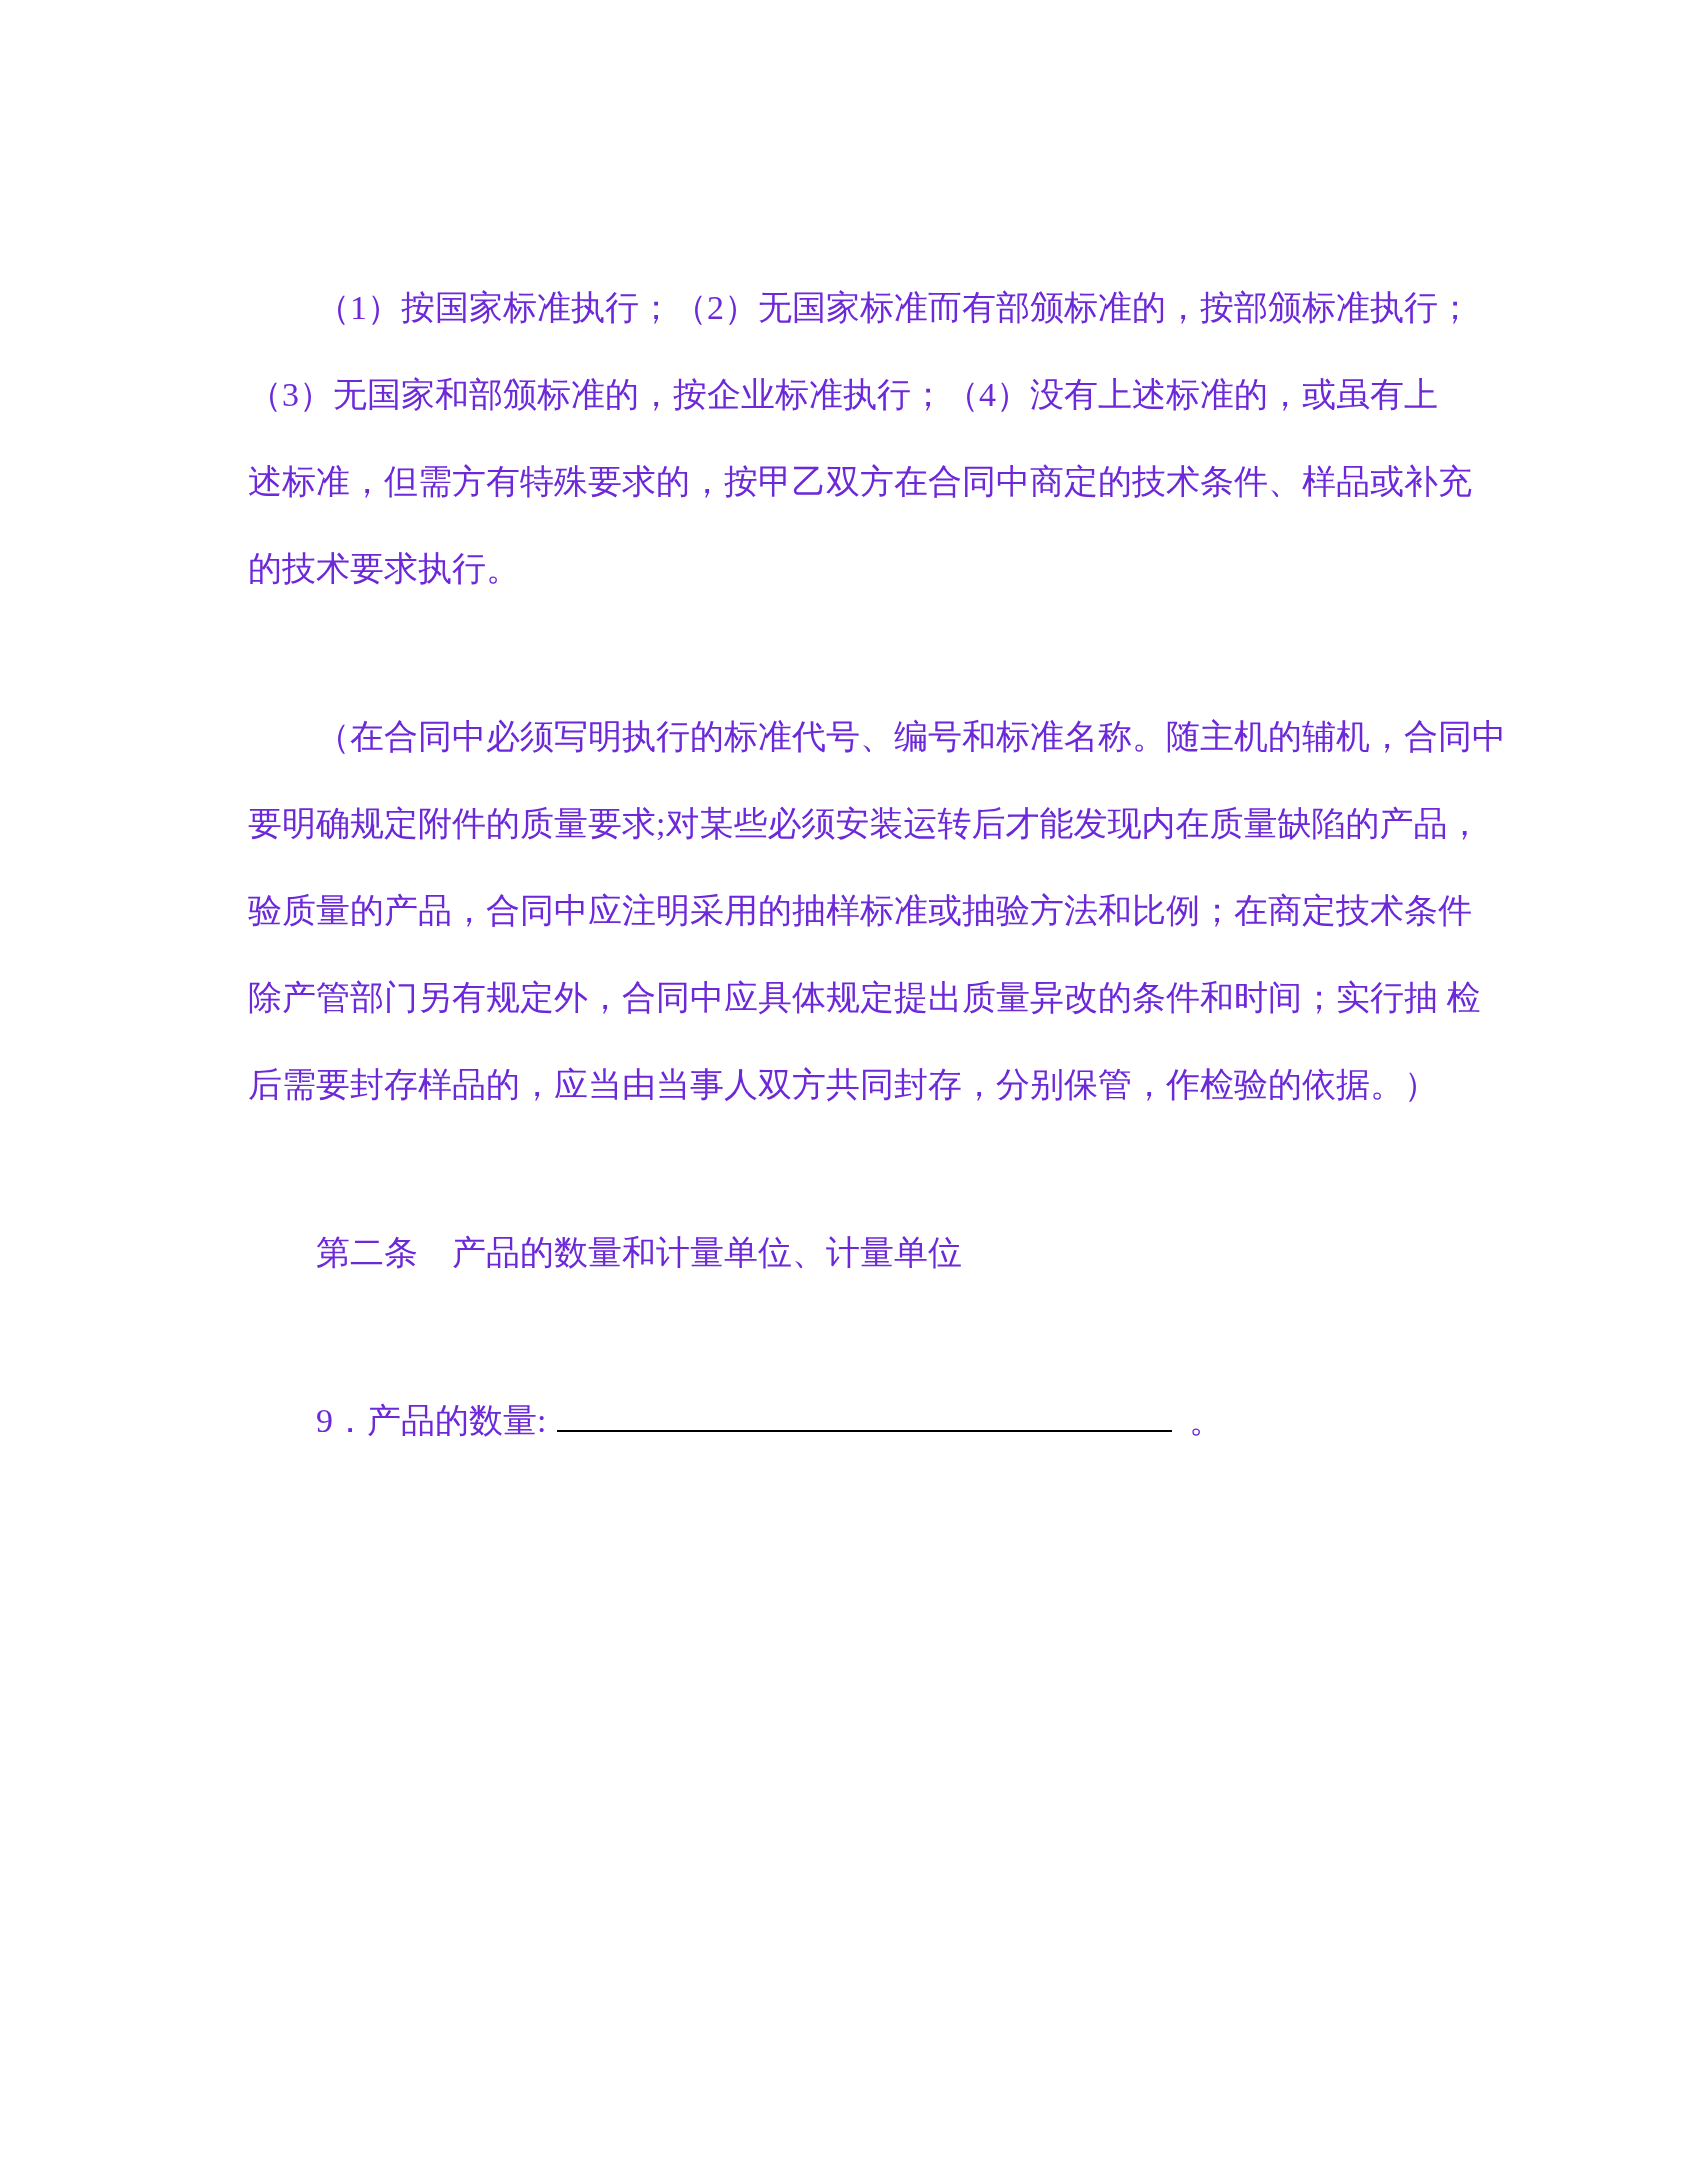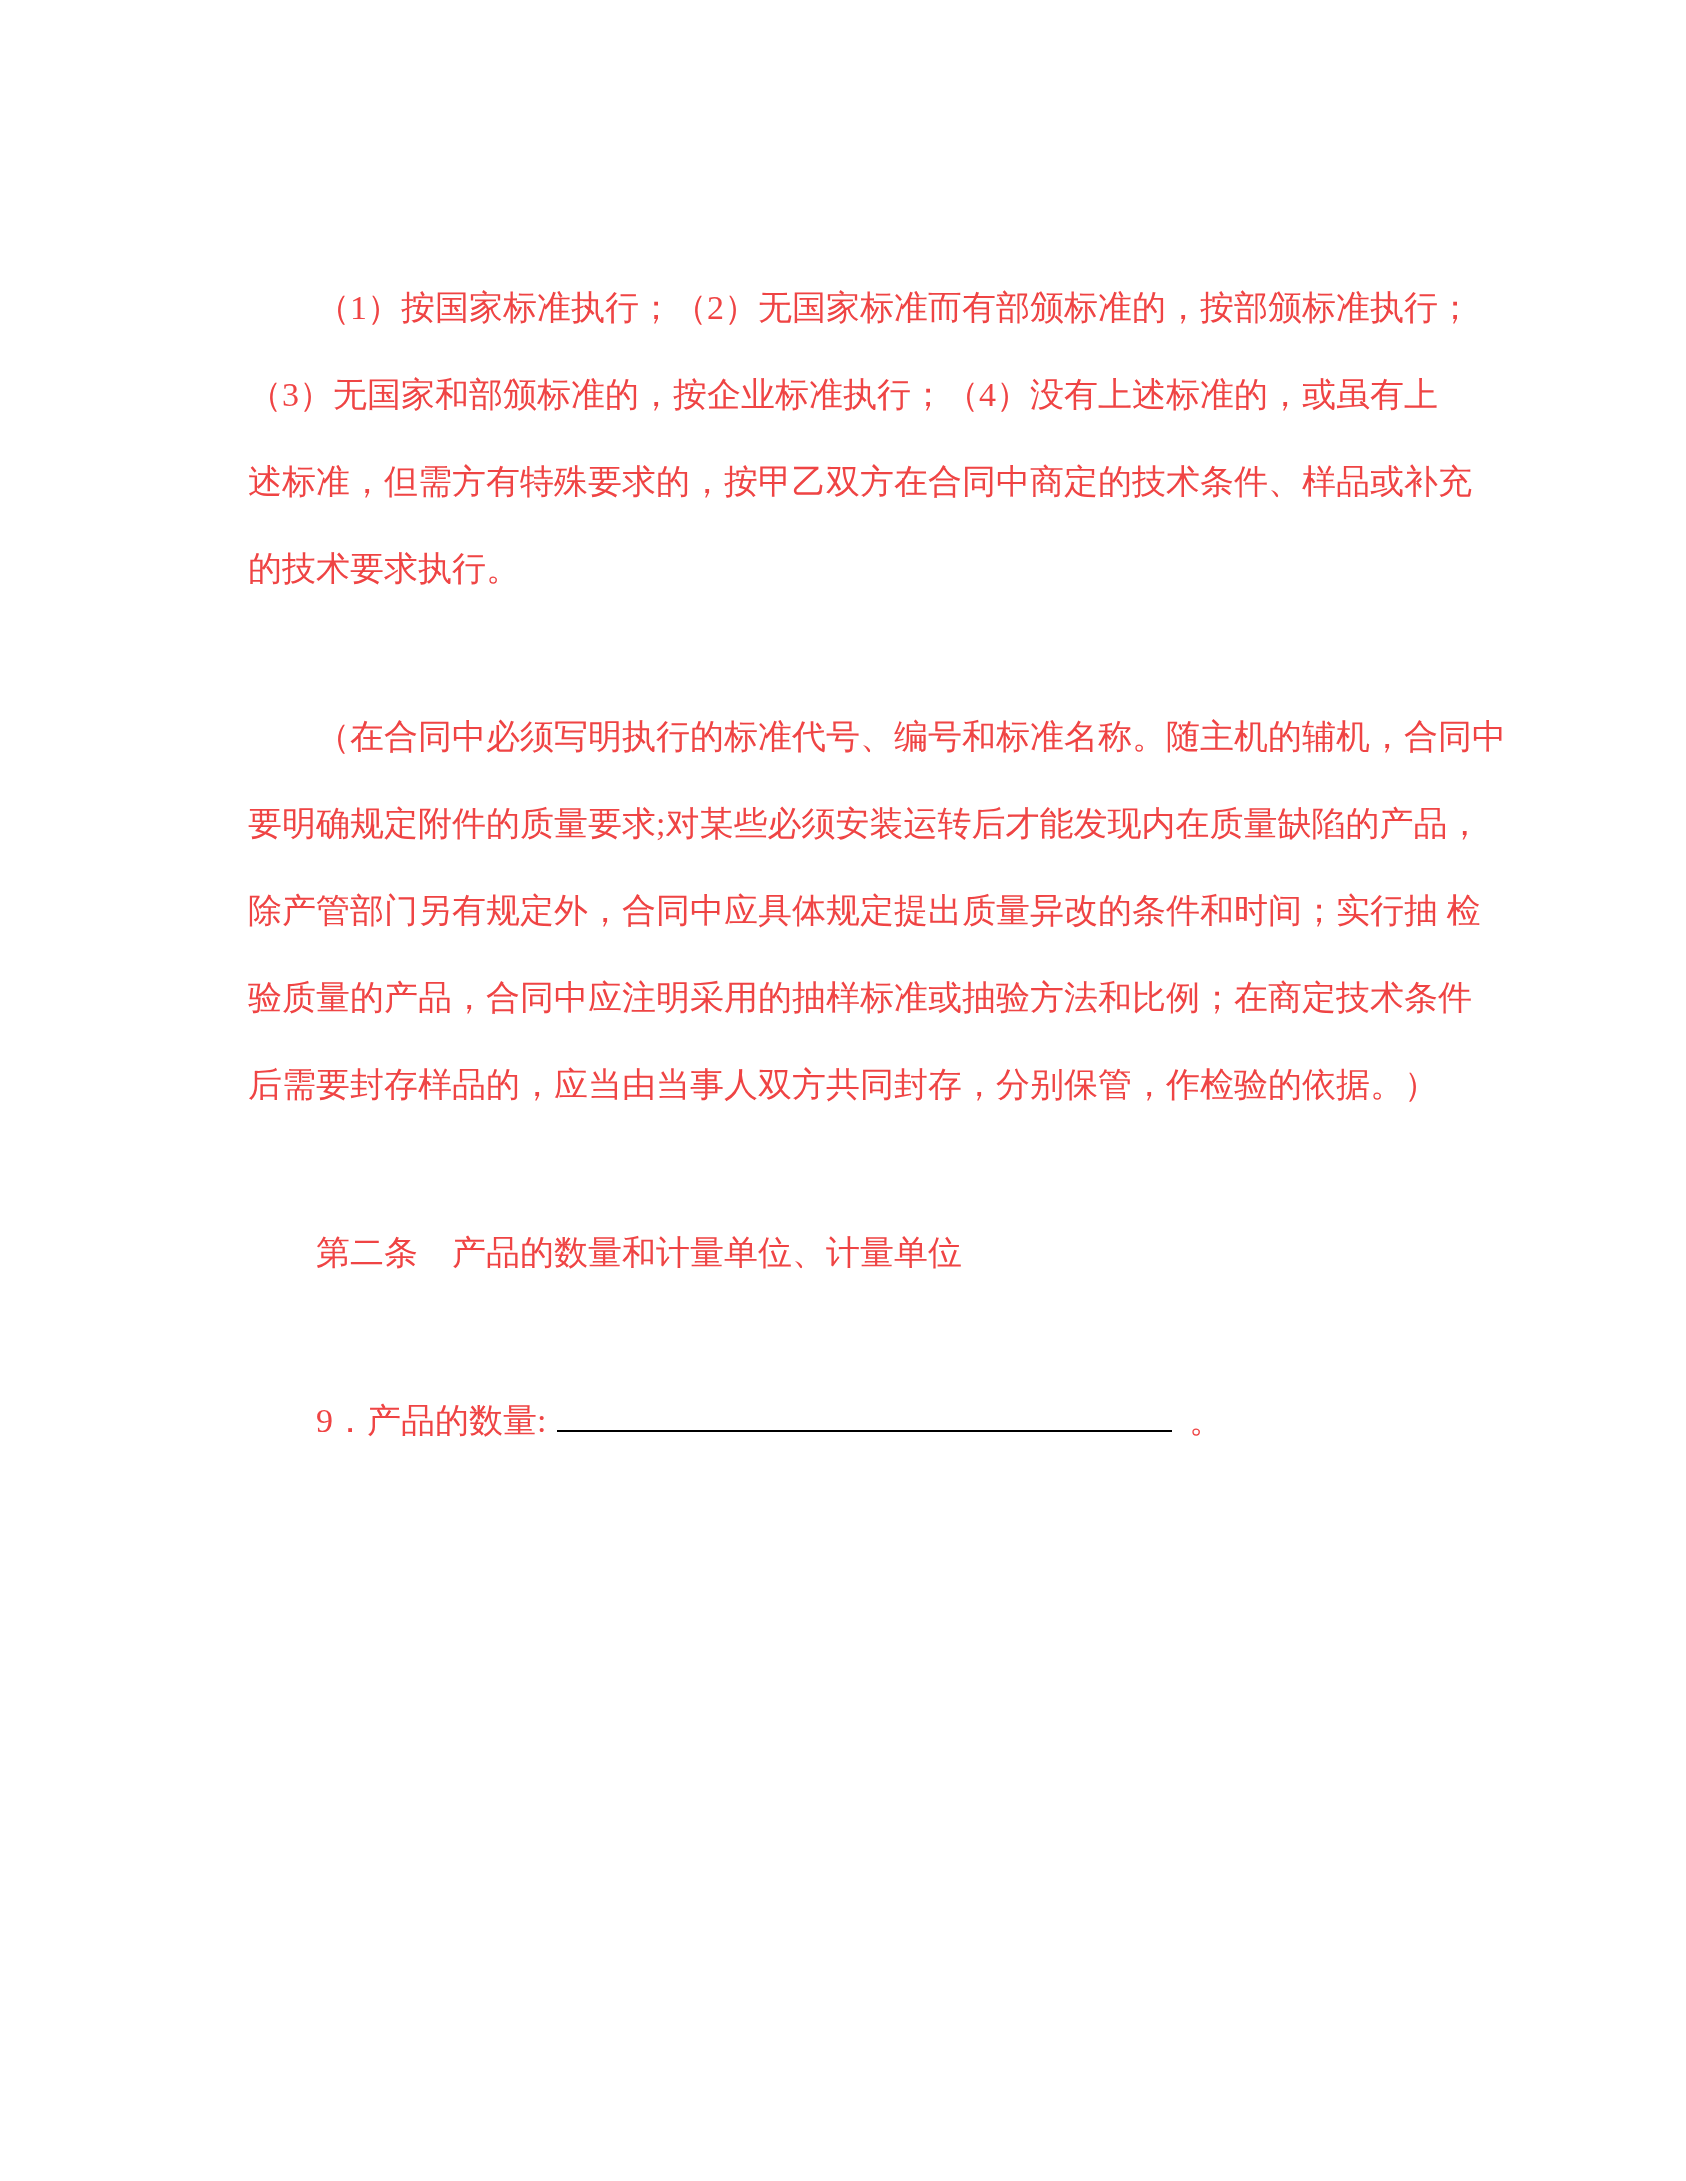--- a/index.html
+++ b/index.html
@@ -5,21 +5,21 @@
   html, body {
     margin: 0;
     padding: 0;
     background: #ffffff;
   }
   .page {
     position: relative;
     width: 1686px;
     height: 1528px;
     background: #ffffff;
-    color: #ef4444;
+    color: #6d28d9;
     font-family: "Liberation Serif", "DejaVu Serif", serif;
     overflow: hidden;
   }
   .content {
     padding: 264px 248px 0 248px;
   }
   .line {
     font-size: 34px;
     line-height: 87px;
     letter-spacing: 0;
@@ -52,22 +52,22 @@
     <div>
       <div class="line indent">（1）按国家标准执行；（2）无国家标准而有部颁标准的，按部颁标准执行；</div>
       <div class="line">（3）无国家和部颁标准的，按企业标准执行；（4）没有上述标准的，或虽有上</div>
       <div class="line">述标准，但需方有特殊要求的，按甲乙双方在合同中商定的技术条件、样品或补充</div>
       <div class="line">的技术要求执行。</div>
     </div>
 
     <div class="gap">
       <div class="line indent">（在合同中必须写明执行的标准代号、编号和标准名称。随主机的辅机，合同中</div>
       <div class="line">要明确规定附件的质量要求;对某些必须安装运转后才能发现内在质量缺陷的产品，</div>
+      <div class="line">验质量的产品，合同中应注明采用的抽样标准或抽验方法和比例；在商定技术条件</div>
       <div class="line">除产管部门另有规定外，合同中应具体规定提出质量异改的条件和时间；实行抽 检</div>
-      <div class="line">验质量的产品，合同中应注明采用的抽样标准或抽验方法和比例；在商定技术条件</div>
       <div class="line">后需要封存样品的，应当由当事人双方共同封存，分别保管，作检验的依据。）</div>
     </div>
 
     <div class="gap">
       <div class="line indent">第二条　产品的数量和计量单位、计量单位</div>
     </div>
 
     <div class="gap">
       <div class="line indent">
         <span>9．产品的数量:</span><span class="blank blank-quantity"></span><span class="period">。</span>

